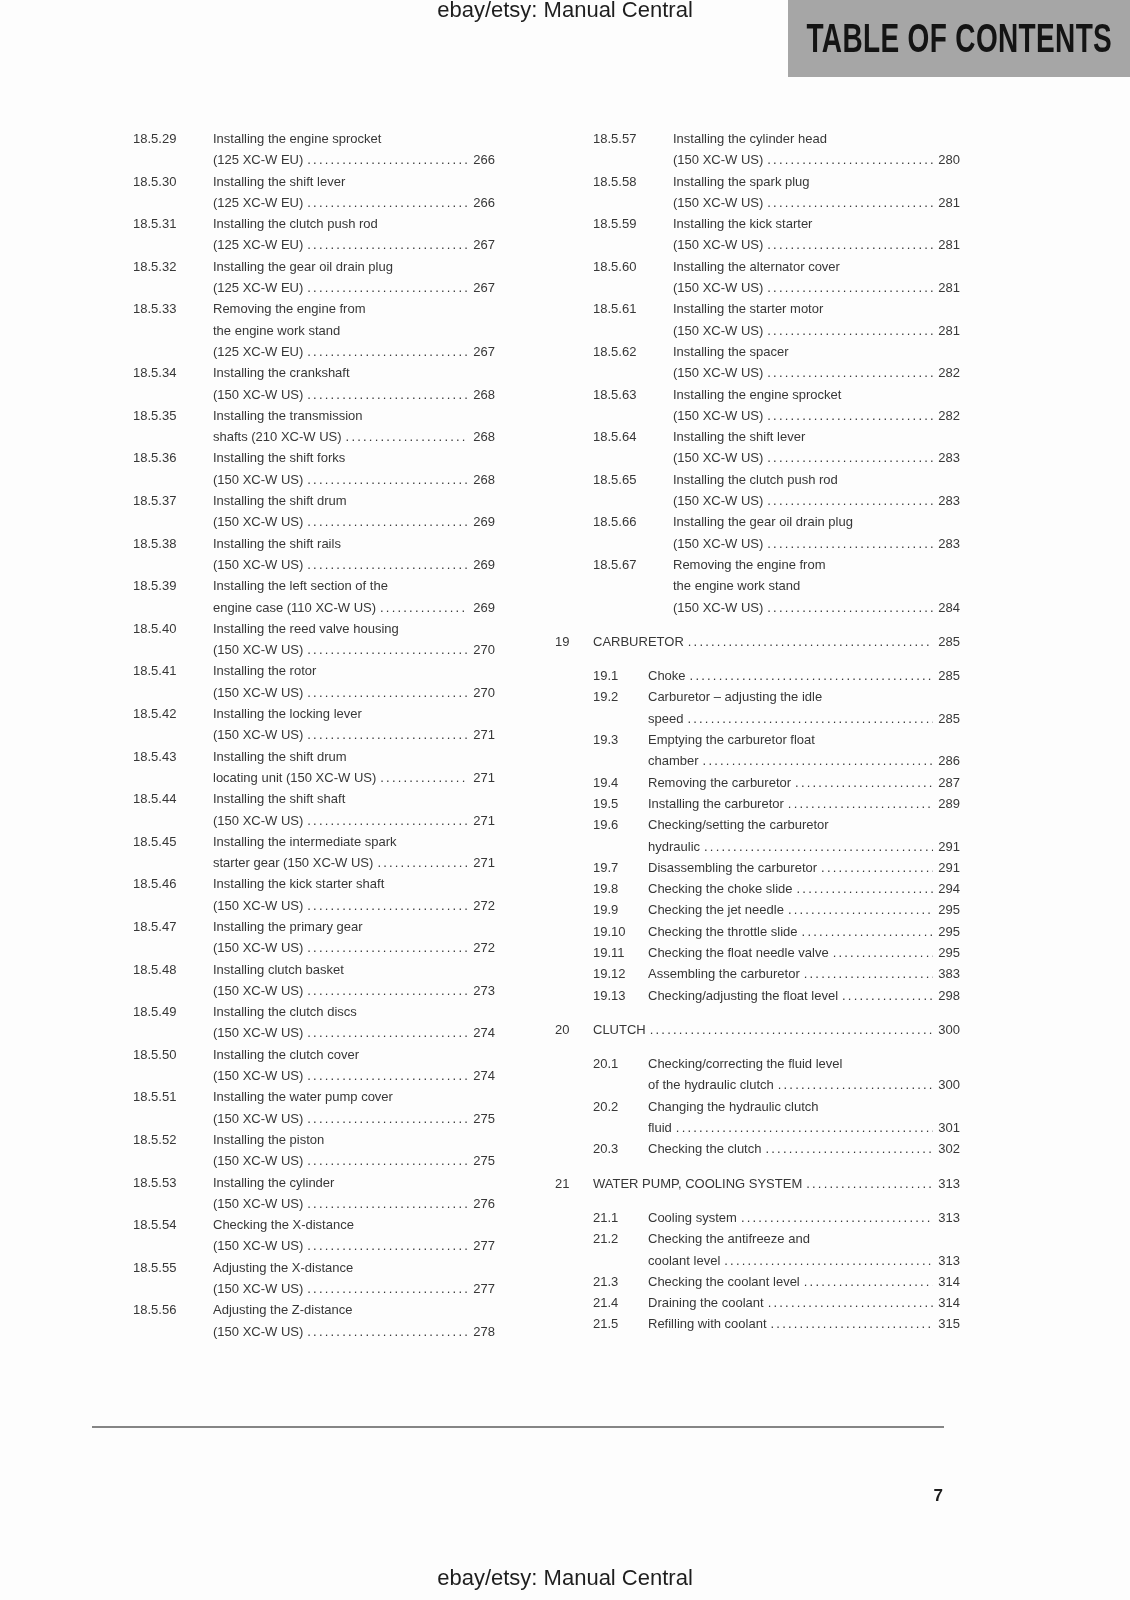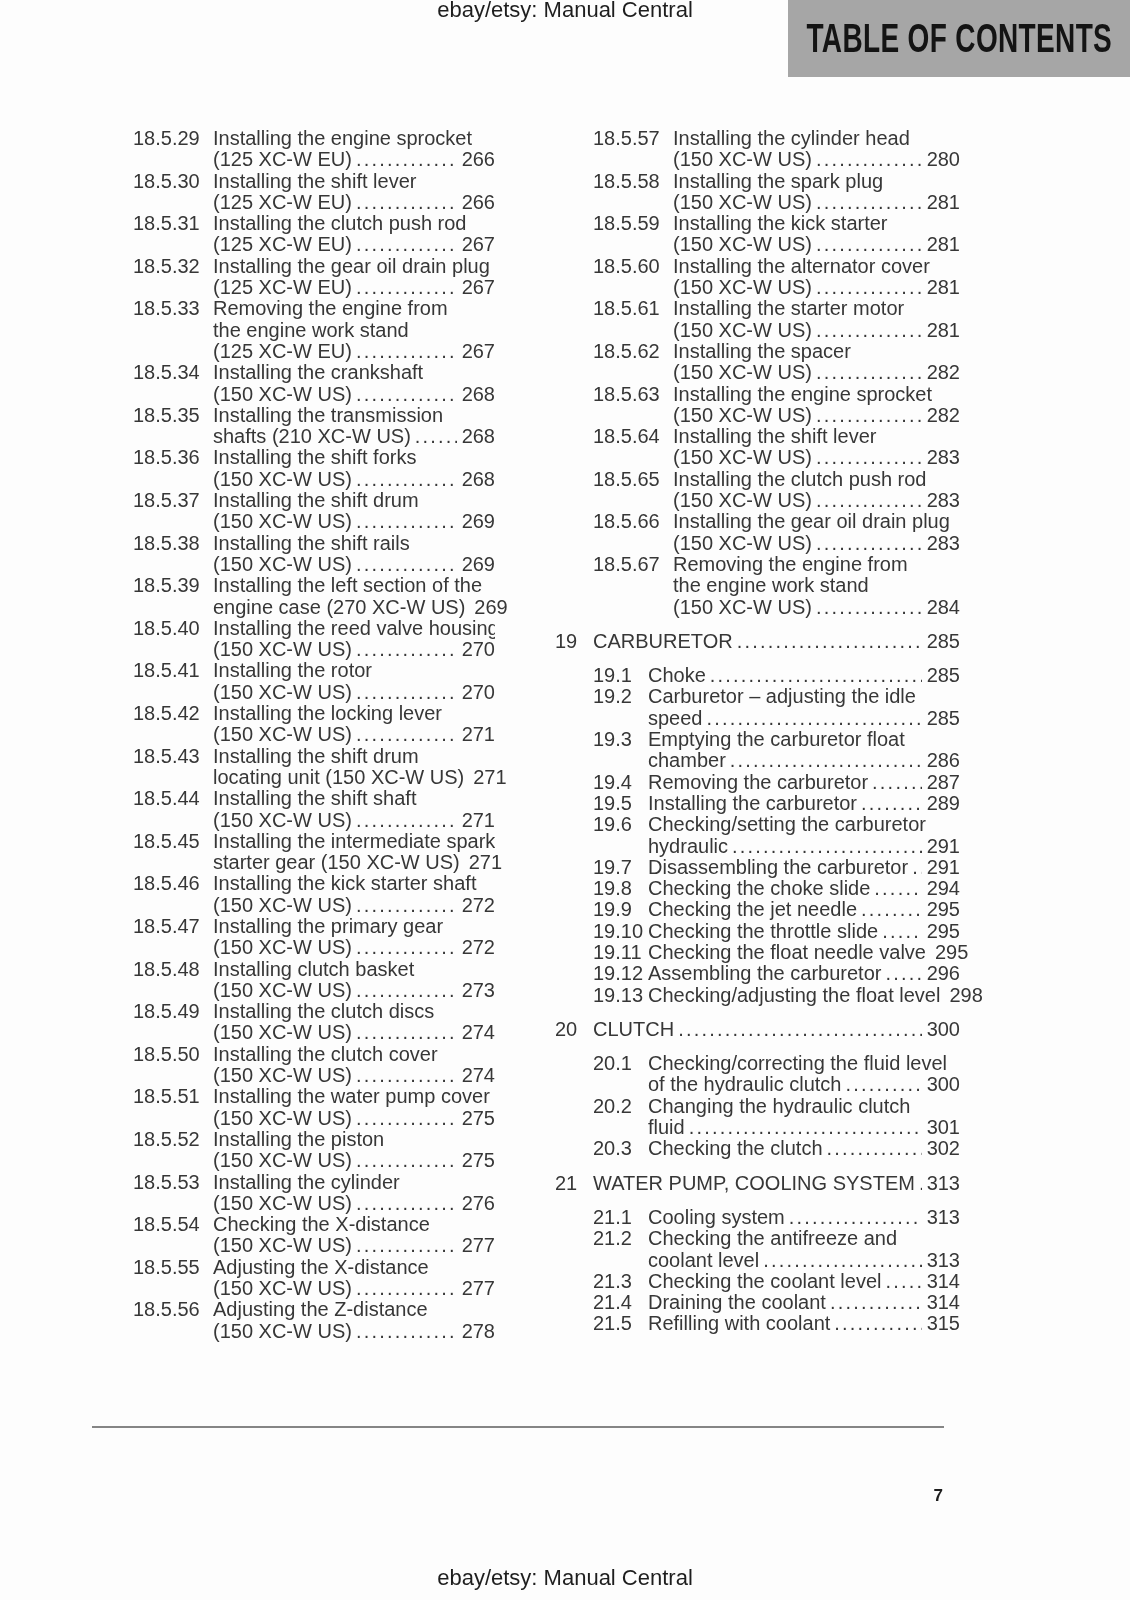--- a/index.html
+++ b/index.html
@@ -26,21 +26,21 @@
     display:flex; align-items:center; justify-content:center;
   }
   .banner-text {
     font-weight:bold; font-size:40px; color:#141414;
     transform:scaleX(0.70);
     white-space:nowrap;
     letter-spacing:0.5px;
   }
   .col {
     position:absolute; top:128px;
-    font-size:20px; line-height:21.3px;
+    font-size:13px; line-height:21.3px;
   }
   .col-left  { left:95px;  width:400px; }
   .col-right { left:555px; width:405px; }
   .entry { display:flex; align-items:flex-start; }
   .entry.sub { padding-left:38px; }
   .entry.chapter { margin:13px 0;align-items:center; }
   .num { flex:none; }
   .num.wide   { width:80px; }
   .num.narrow { width:55px; }
   .num.chap   { width:38px; }
@@ -181,21 +181,21 @@
           <span class="dots">..........................................................................................</span>
           <span class="pg">269</span>
         </div>
       </span>
     </div>
     <div class="entry sub">
       <span class="num wide">18.5.39</span>
       <span class="body">
         <div class="line">Installing the left section of the</div>
         <div class="lastline">
-          <span class="lt">engine case (270 XC-W US)</span>
+          <span class="lt">engine case (110 XC-W US)</span>
           <span class="dots">..........................................................................................</span>
           <span class="pg">269</span>
         </div>
       </span>
     </div>
     <div class="entry sub">
       <span class="num wide">18.5.40</span>
       <span class="body">
         <div class="line">Installing the reed valve housing</div>
         <div class="lastline">
@@ -628,21 +628,21 @@
           <span class="pg">295</span>
         </div>
       </span>
     </div>
     <div class="entry sub">
       <span class="num narrow">19.12</span>
       <span class="body">
         <div class="lastline">
           <span class="lt">Assembling the carburetor</span>
           <span class="dots">..........................................................................................</span>
-          <span class="pg">296</span>
+          <span class="pg">383</span>
         </div>
       </span>
     </div>
     <div class="entry sub">
       <span class="num narrow">19.13</span>
       <span class="body">
         <div class="lastline">
           <span class="lt">Checking/adjusting the float level</span>
           <span class="dots">..........................................................................................</span>
           <span class="pg">298</span>

